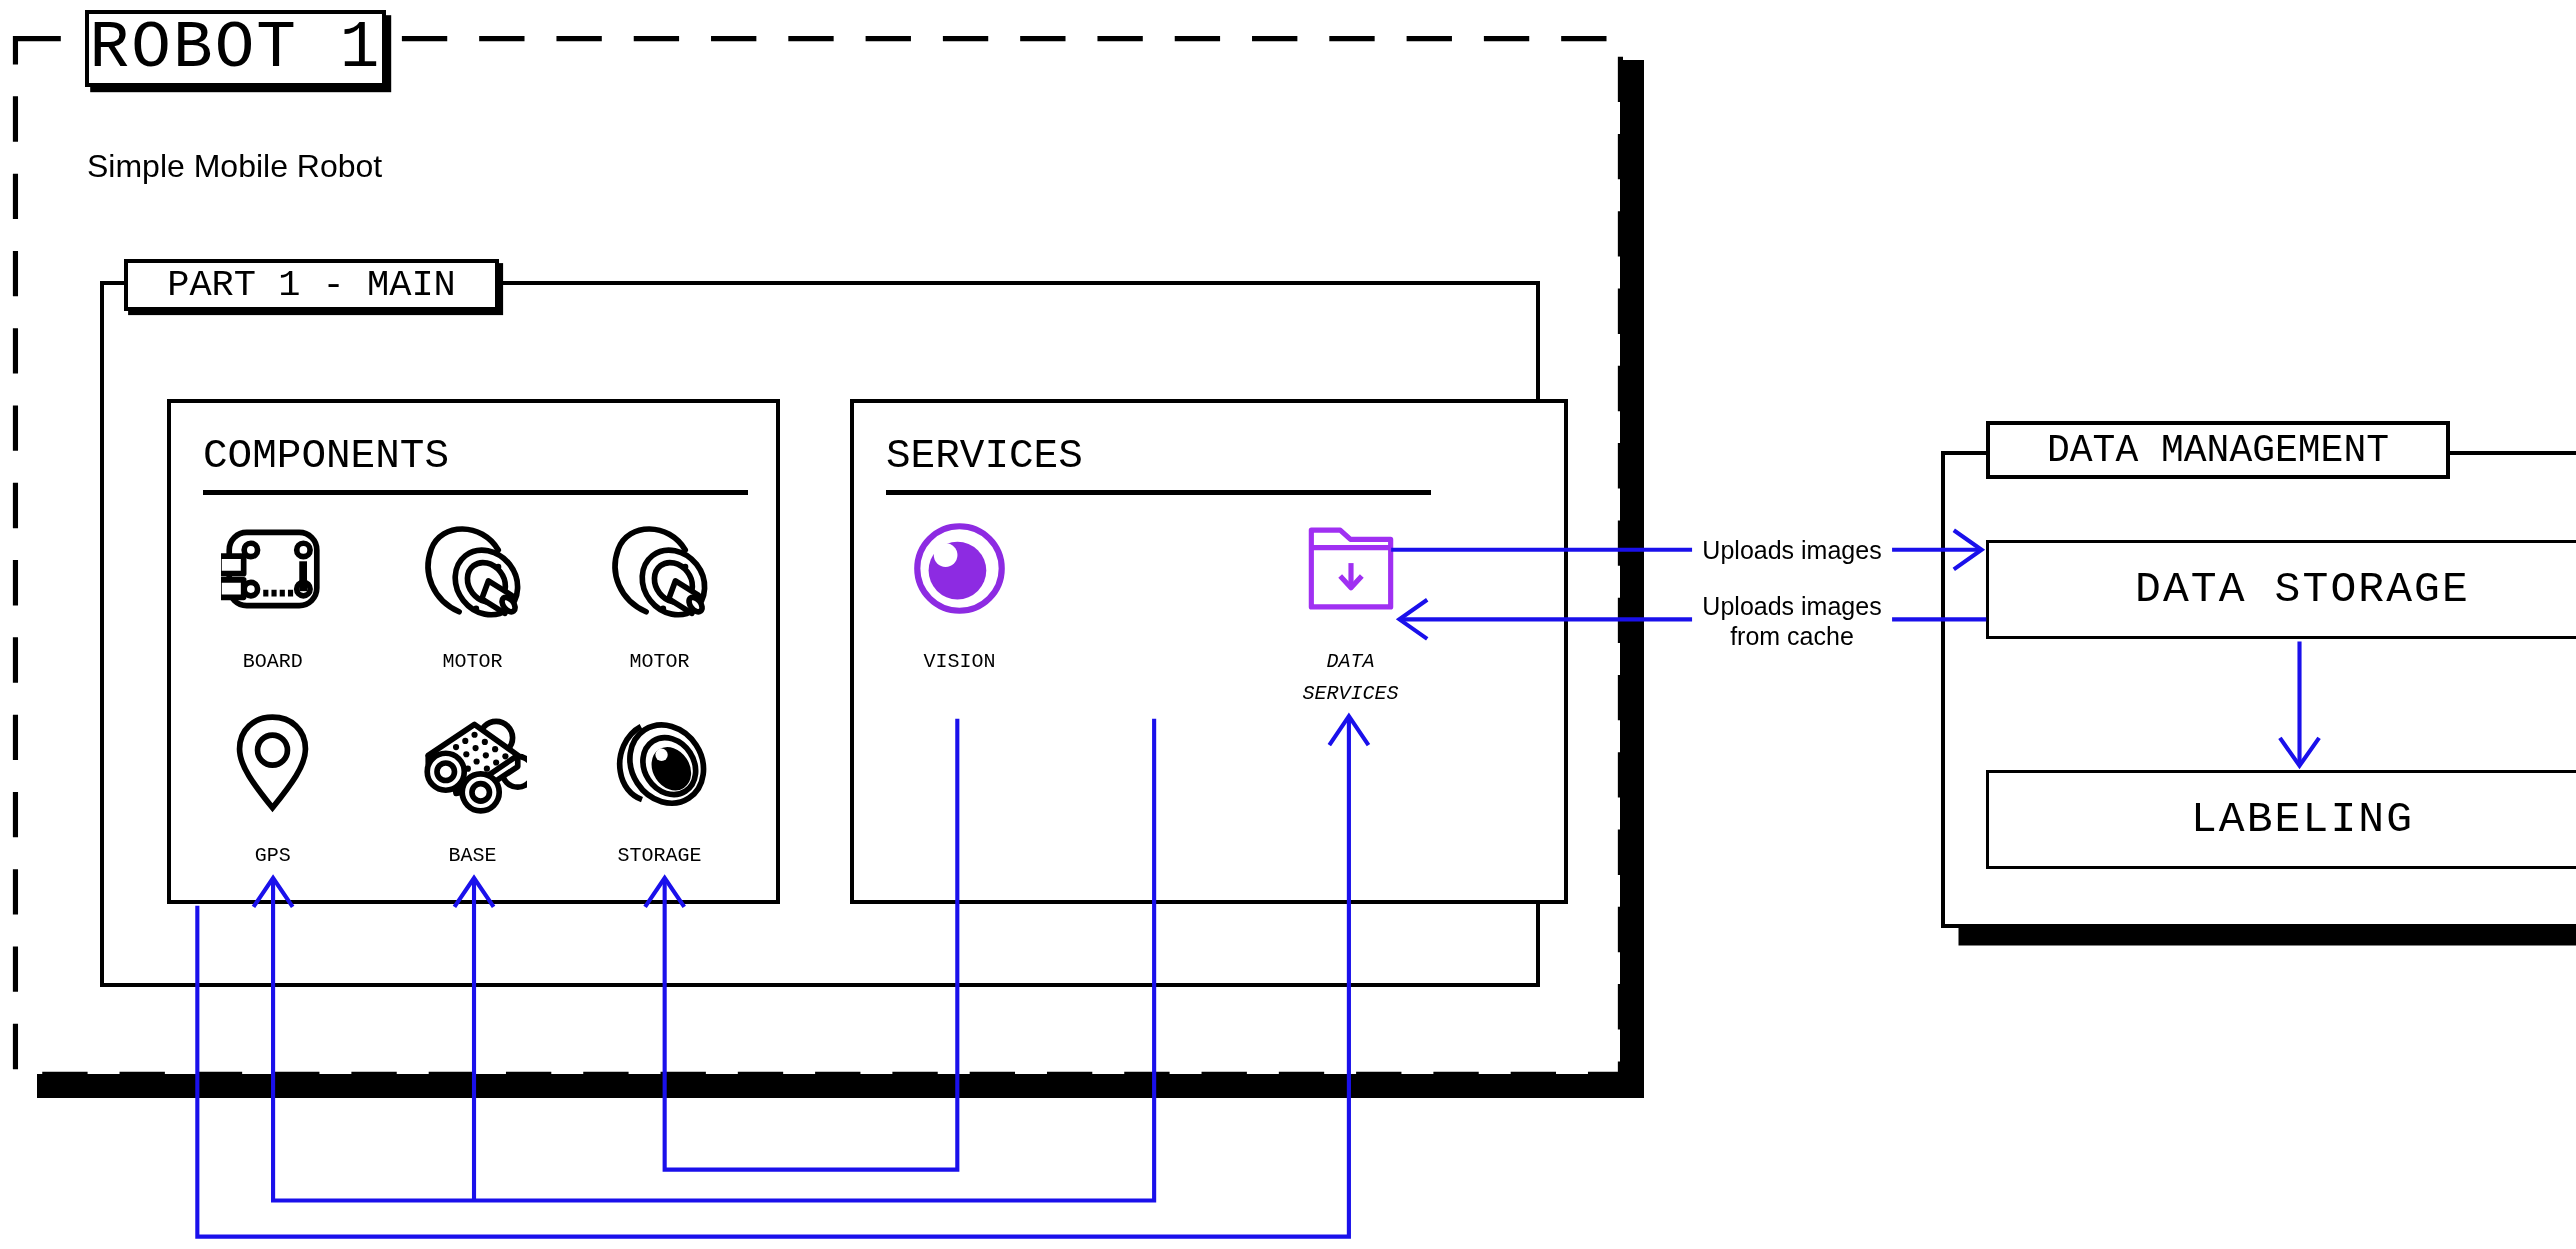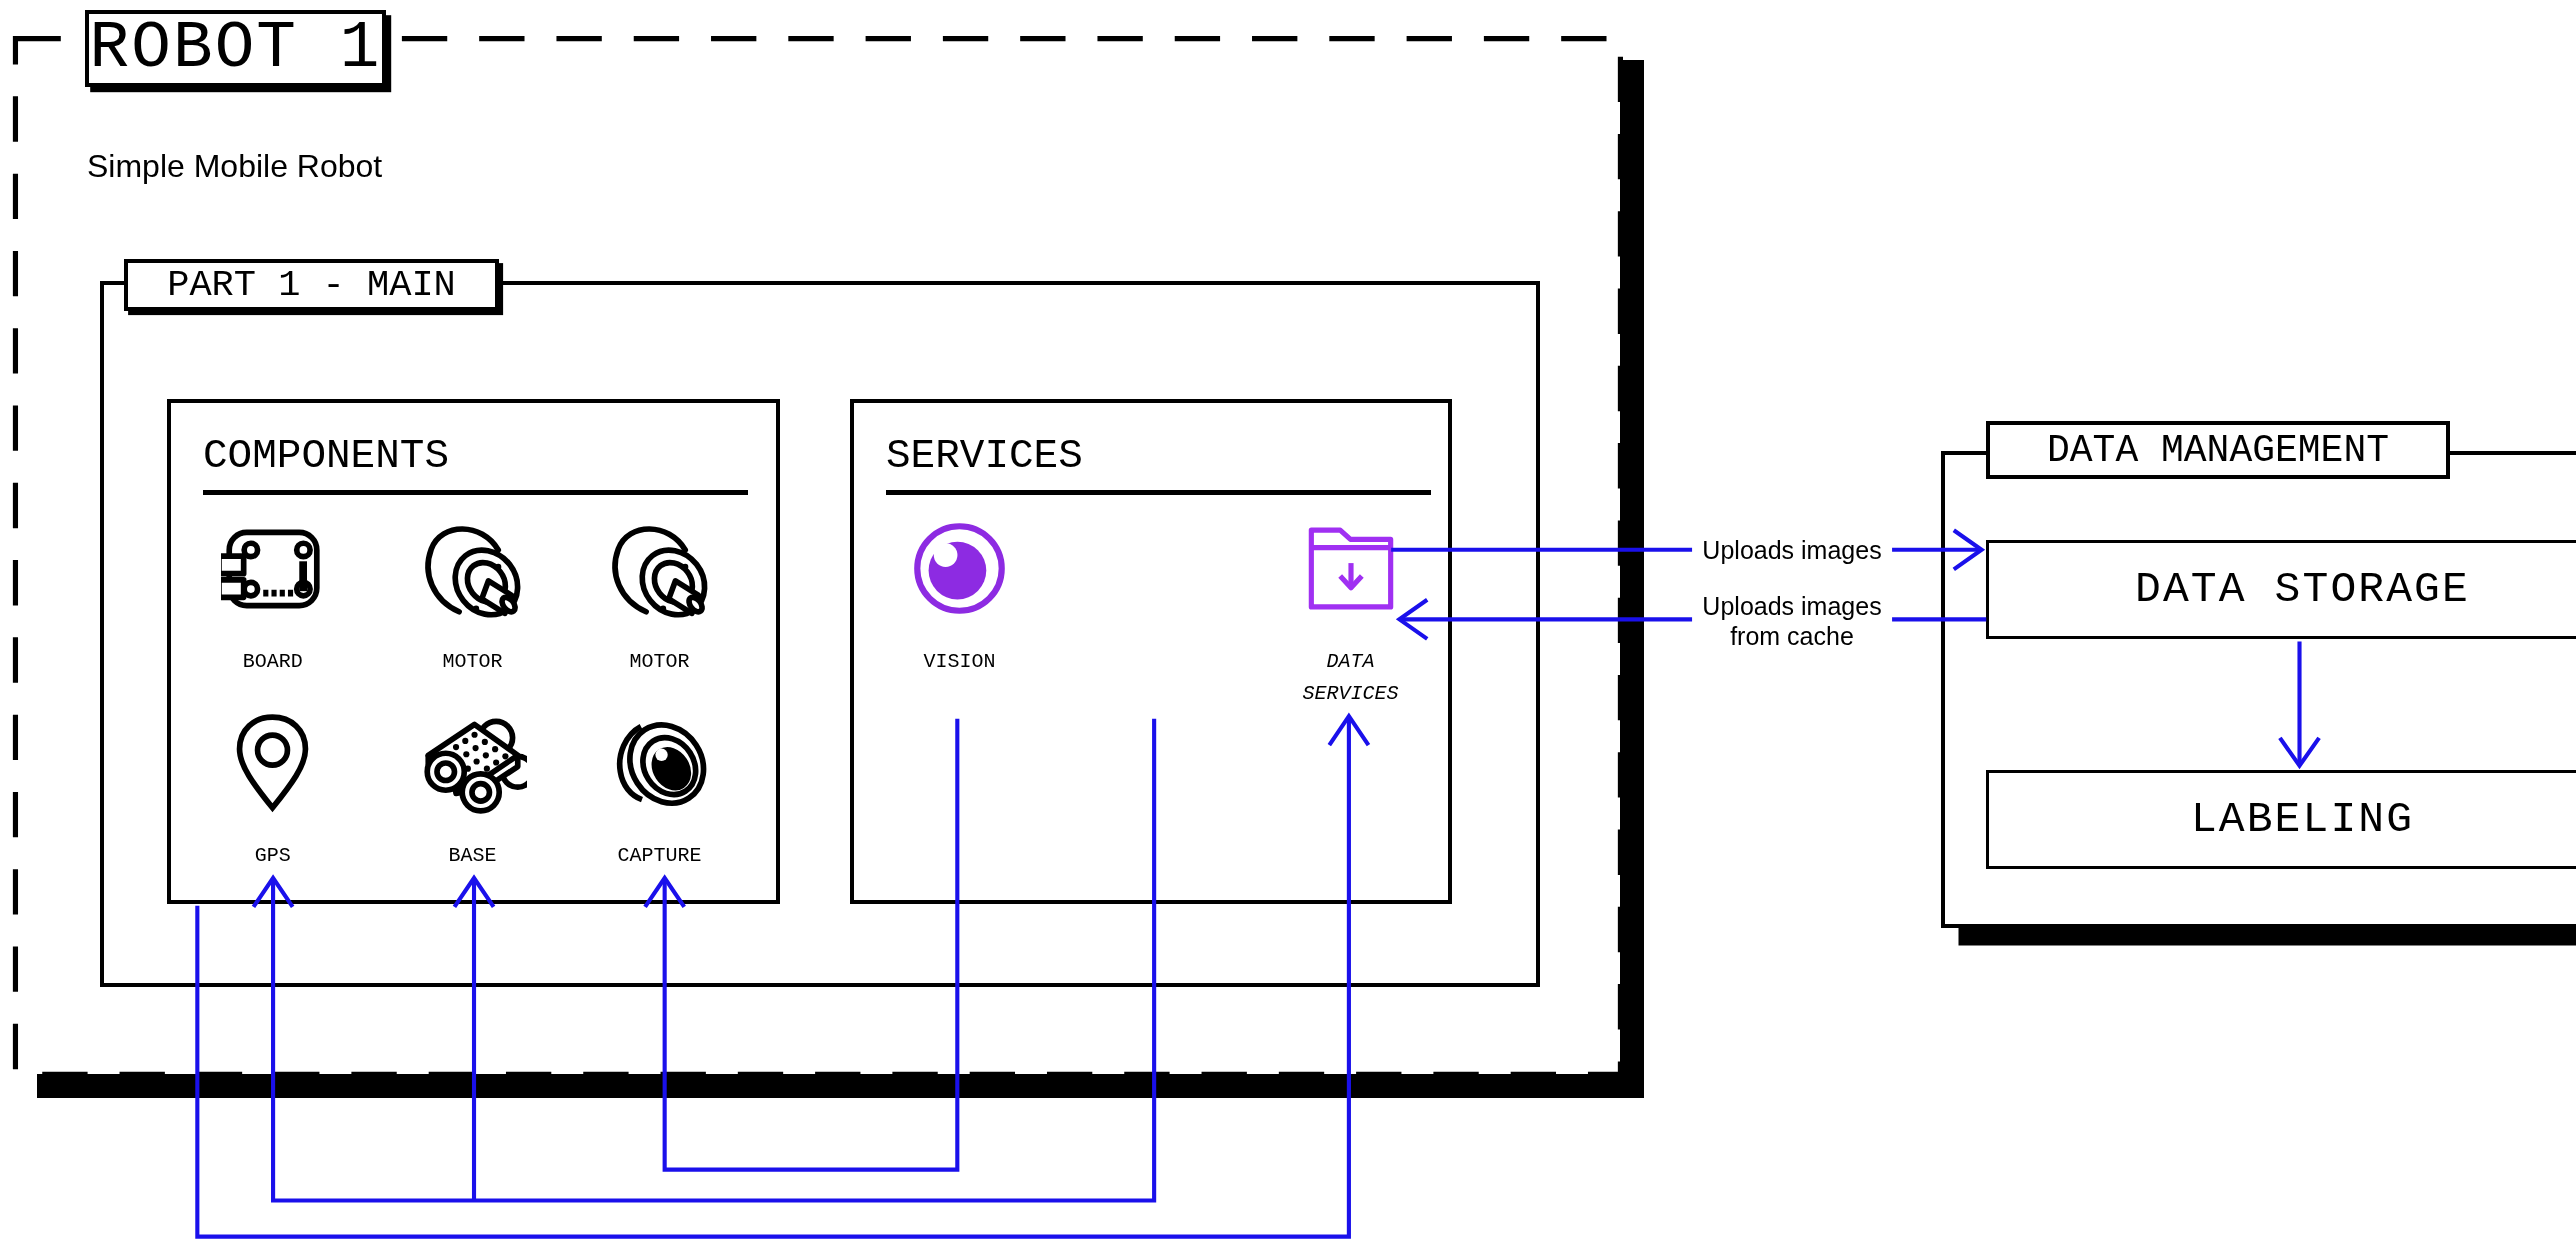--- a/index.html
+++ b/index.html
@@ -26,21 +26,21 @@
     box-shadow:5.2px 5.2px 0 0 var(--ink,#000); font-size:66px; letter-spacing:2.1px; }
   #part-title-box  { left:124px; top:259px; width:375px; height:52px;
     box-shadow:4.1px 4.1px 0 0 var(--ink,#000); font-size:37px; }
   #dm-title-box    { left:1986px; top:421px; width:464px; height:58px; font-size:38px; }
 
   #subtitle { position:absolute; left:87px; top:148px; z-index:3;
     font-family:"Liberation Sans", sans-serif; font-size:32px; }
 
   #part-box { left:100px; top:281px; width:1440px; height:706px; }
   #components-box { left:167px; top:399px; width:613px; height:505px; }
-  #services-box   { left:850px; top:399px; width:602px; height:505px; }
+  #services-box   { left:850px; top:399px; width:718px; height:505px; }
 
   .section-title { position:absolute; left:32px; top:30px; font-size:41px; white-space:nowrap; }
   .section-rule  { position:absolute; left:32px; top:87px; width:545px; height:4.6px; background:var(--ink,#000); }
 
   .cell { position:absolute; width:185px; text-align:center; }
   .cell .icon-wrap { height:103px; display:flex; align-items:center; justify-content:center; }
   .cell .cell-label { margin-top:26px; font-size:20px; line-height:32px; white-space:nowrap; }
 
   
   #dm-box { left:1941px; top:451px; width:716px; height:477px;
@@ -193,21 +193,21 @@
         <svg width="103" height="103" viewBox="0 0 200 200">
           <g stroke="#000" stroke-width="11" fill="none">
             <path d="M64,30 C34,46 18,84 24,118 C28,144 44,164 66,172"></path>
             <ellipse cx="114" cy="103" rx="68" ry="79" transform="rotate(-33 114 103)" fill="#fff"></ellipse>
             <ellipse cx="119" cy="107" rx="48" ry="58" transform="rotate(-33 119 107)"></ellipse>
             <ellipse cx="123" cy="112" rx="30" ry="39" transform="rotate(-33 123 112)" fill="#000"></ellipse>
             <circle cx="104" cy="85" r="12" fill="#fff" stroke="none"></circle>
           </g>
         </svg>
       </div>
-      <div class="cell-label">CAPTURE</div>
+      <div class="cell-label">STORAGE</div>
     </div>
   </div>
 
   <div id="services-box" class="frame">
     <div class="section-title">SERVICES</div>
     <div class="section-rule"></div>
 
     <div class="cell" style="left:13px; top:114px;">
       <div class="icon-wrap">
         <svg width="103" height="103" viewBox="0 0 200 200">

